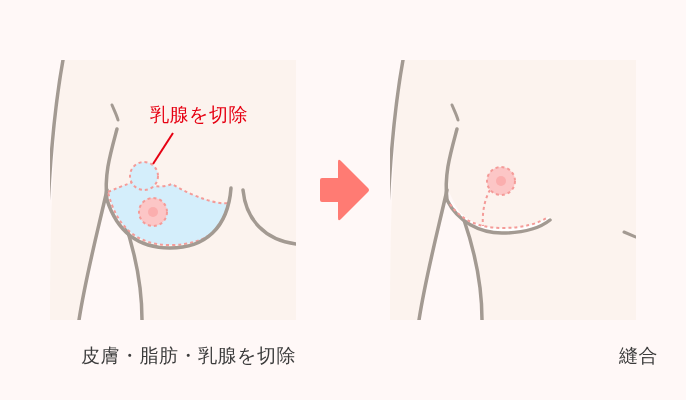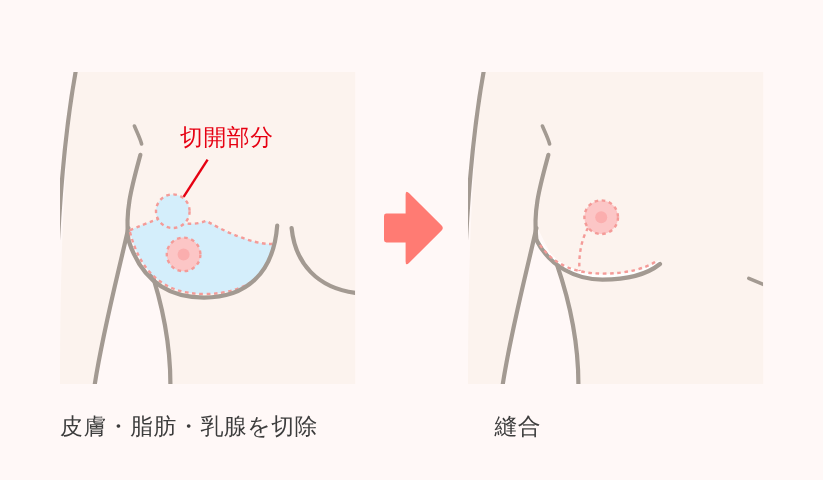--- a/index.html
+++ b/index.html
@@ -20,21 +20,21 @@
     }
     #panel-before { left: 50px; }
     #panel-after { left: 390px; }
     .panel svg { position: absolute; left: 0; top: 0; width: 246px; height: 260px; }
     .caption {
       position: absolute;
       top: 343px;
       font-size: 19px;
       color: #3c3c3c;
       letter-spacing: 0.5px;
-      text-align: left;
+      text-align: right;
       white-space: nowrap;
     }
     #caption-before { left: 50px; width: 246px; }
     #caption-after { left: 412px; width: 246px; }
     .callout {
       position: absolute;
       left: 150px; top: 102px;
       font-size: 19px;
       color: #e60012;
       white-space: nowrap;
@@ -68,21 +68,21 @@
     <path d="M57,140 C66,168 85,188 120,188 C155,188 178,168 181,128" fill="none" stroke="#a39a92" stroke-width="3.5" stroke-linecap="round"></path>
 
     <path d="M193,130 C196,160 215,180 246,184" fill="none" stroke="#a39a92" stroke-width="3.5" stroke-linecap="round"></path>
 
     <circle cx="103" cy="152" r="14" fill="#fcc6c6" stroke="#f49b98" stroke-width="2" stroke-dasharray="3,3"></circle>
     <circle cx="103" cy="152" r="5" fill="#fbaeae"></circle>
 
     <line x1="123" y1="73" x2="103" y2="104" stroke="#e60012" stroke-width="2"></line>
   </svg>
 </div>
-<div class="callout">切開部分</div>
+<div class="callout">乳腺を切除</div>
 
 <svg class="arrow" viewBox="0 0 50 64">
   <path d="M2,20 L18,20 L18,4 Q18,0 21,3 L48,30 Q50,32 48,34 L21,61 Q18,64 18,60 L18,44 L2,44 Q0,44 0,42 L0,22 Q0,20 2,20 Z" fill="#ff7b73"></path>
 </svg>
 
 <div class="panel" id="panel-after">
   <svg viewBox="0 0 246 260">
     <path d="M14,0 C4,60 0,150 0,260 L-10,260 L-10,0 Z" fill="#fff8f7"></path>
     <path d="M13,0 C4,50 -2,120 -4,200" fill="none" stroke="#a39a92" stroke-width="3.5" stroke-linecap="round"></path>
     <path d="M58,130 C48,170 36,215 28,260 L93,260 C92,230 85,195 78,170 Z" fill="#fff8f7"></path>

